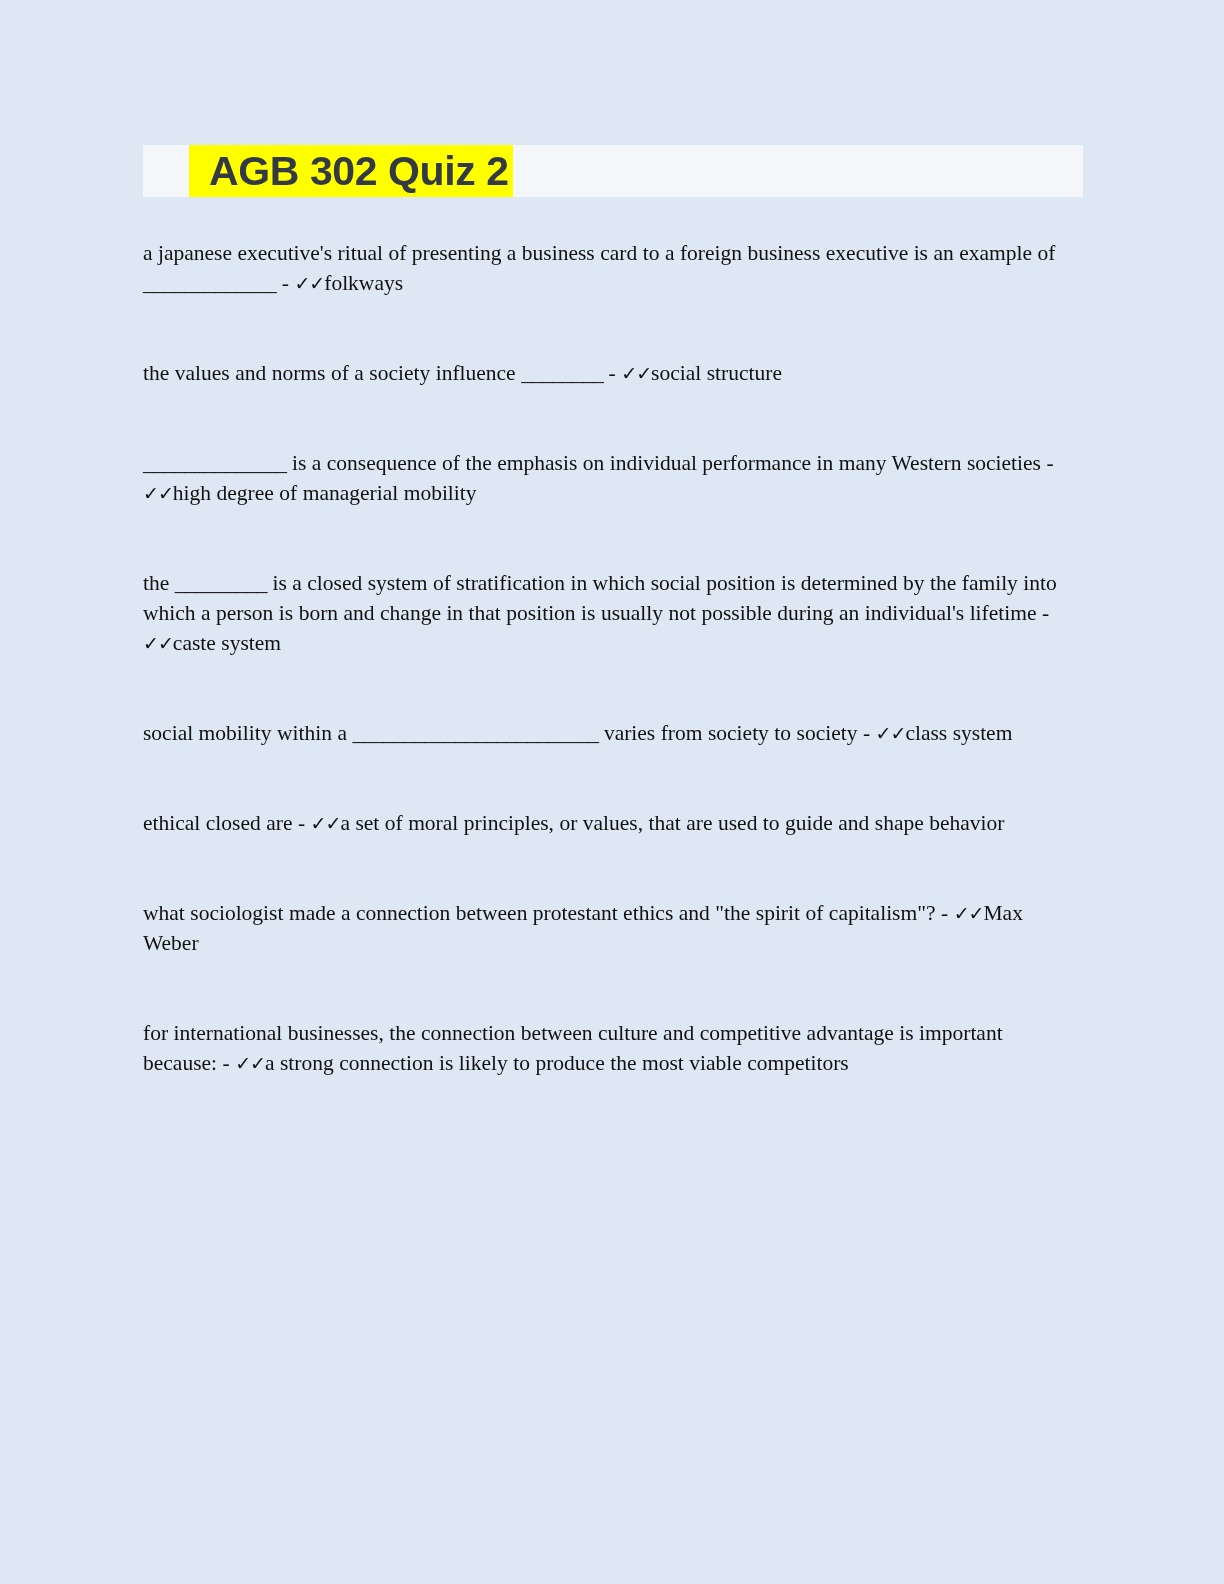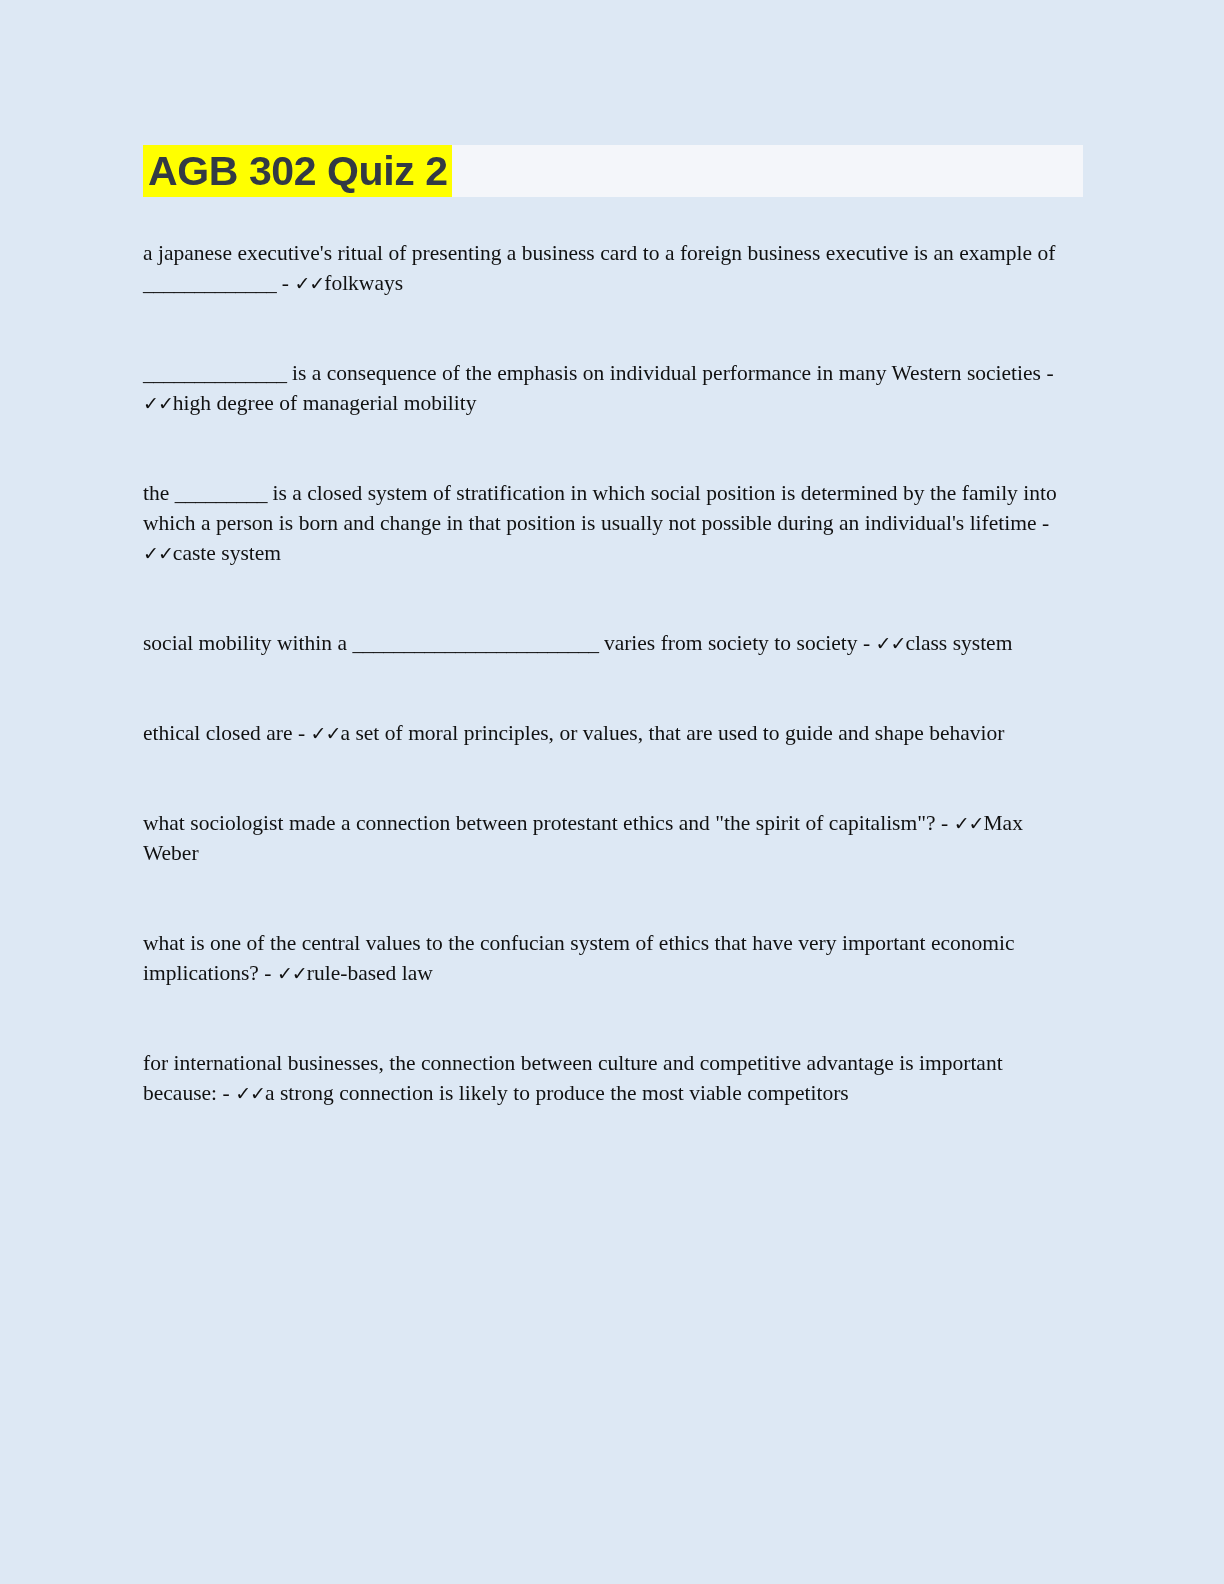--- a/index.html
+++ b/index.html
@@ -37,22 +37,23 @@
   }
   .title-text {
     display: inline-block;
     background: #ffff00;
     color: #333a44;
     font-family: "Liberation Sans", "DejaVu Sans", sans-serif;
     font-weight: bold;
     font-size: 41px;
     line-height: 52px;
     letter-spacing: -0.4px;
-    padding: 0 4px 0 5px;
+    padding: 0 4px 0 20px;
     white-space: nowrap;
+    margin-left: 46px;
   }
 
   
   .content {
     position: absolute;
     left: 143px;
     top: 238px;
     width: 925px;
   }
 
@@ -83,22 +84,22 @@
 <body>
 
 <div class="page">
 
   <div class="title-banner">
     <span class="title-text">AGB 302 Quiz 2</span>
   </div>
 
   <div class="content">
       <p class="qa"><span>a japanese executive's ritual of presenting a business card to a foreign business executive is an example of </span><span class="blank">_____________</span><span> - </span><span class="mark">✓✓</span><span>folkways</span></p>
+      <p class="qa"><span>the values and norms of a society influence </span><span class="blank">________</span><span> - </span><span class="mark">✓✓</span><span>social structure</span></p>
       <p class="qa"><span class="blank">______________</span><span> is a consequence of the emphasis on individual performance in many Western societies - </span><span class="mark">✓✓</span><span>high degree of managerial mobility</span></p>
       <p class="qa"><span>the </span><span class="blank">_________</span><span> is a closed system of stratification in which social position is determined by the family into which a person is born and change in that position is usually not possible during an individual's lifetime - </span><span class="mark">✓✓</span><span>caste system</span></p>
       <p class="qa"><span>social mobility within a </span><span class="blank">________________________</span><span> varies from society to society - </span><span class="mark">✓✓</span><span>class system</span></p>
       <p class="qa"><span>ethical closed are - </span><span class="mark">✓✓</span><span>a set of moral principles, or values, that are used to guide and shape behavior</span></p>
       <p class="qa"><span>what sociologist made a connection between protestant ethics and "the spirit of capitalism"? - </span><span class="mark">✓✓</span><span>Max Weber</span></p>
-      <p class="qa"><span>what is one of the central values to the confucian system of ethics that have very important economic implications? - </span><span class="mark">✓✓</span><span>rule-based law</span></p>
       <p class="qa"><span>for international businesses, the connection between culture and competitive advantage is important because: - </span><span class="mark">✓✓</span><span>a strong connection is likely to produce the most viable competitors</span></p>
     </div>
 
 </div>
 
 </body></html>

